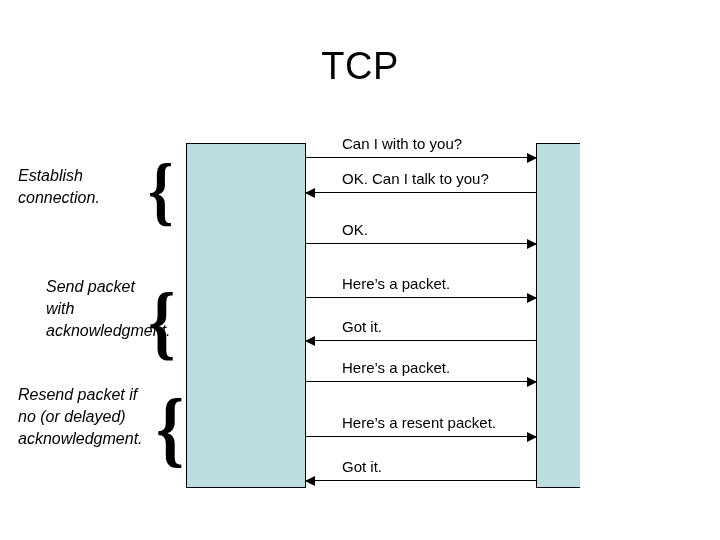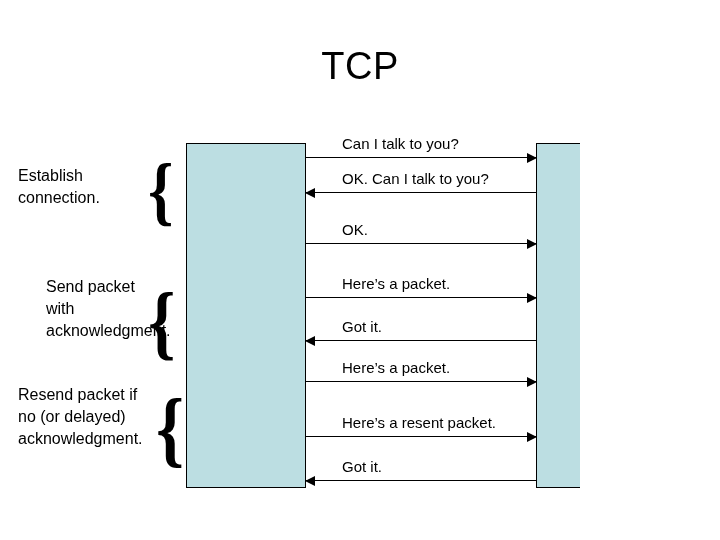--- a/index.html
+++ b/index.html
@@ -54,20 +54,21 @@
   }
 
   
   .phase {
     position: absolute;
     left: 18px;
     font-size: 16px;
     line-height: 22px;
     color: #000000;
     white-space: pre-line;
+    font-style: italic;
   }
   #phase-0 { top: 165px; width: 130px; }
   #phase-1 { top: 276px; width: 150px; margin-left: 28px; }
   #phase-2 { top: 384px; width: 160px; }
 
   
   .brace {
     position: absolute;
     font-size: 78px;
     line-height: 1;
@@ -152,21 +153,21 @@
   <div id="brace-1" class="brace">{</div>
 
   <div id="phase-2" class="phase">Resend packet if
 no (or delayed)
 acknowledgment.</div>
   <div id="brace-2" class="brace">{</div>
 
   <div class="msg to-right" style="left:306px; top:157px; width:230px;">
     <div class="line" style="width:230px;"></div>
     <div class="head"></div>
-    <div class="caption">Can I talk to you?</div>
+    <div class="caption">Can I with to you?</div>
   </div>
 
   <div class="msg to-left" style="left:306px; top:192px; width:230px;">
     <div class="line" style="width:230px;"></div>
     <div class="head"></div>
     <div class="caption">OK.  Can I talk to you?</div>
   </div>
 
   <div class="msg to-right" style="left:306px; top:243px; width:230px;">
     <div class="line" style="width:230px;"></div>

